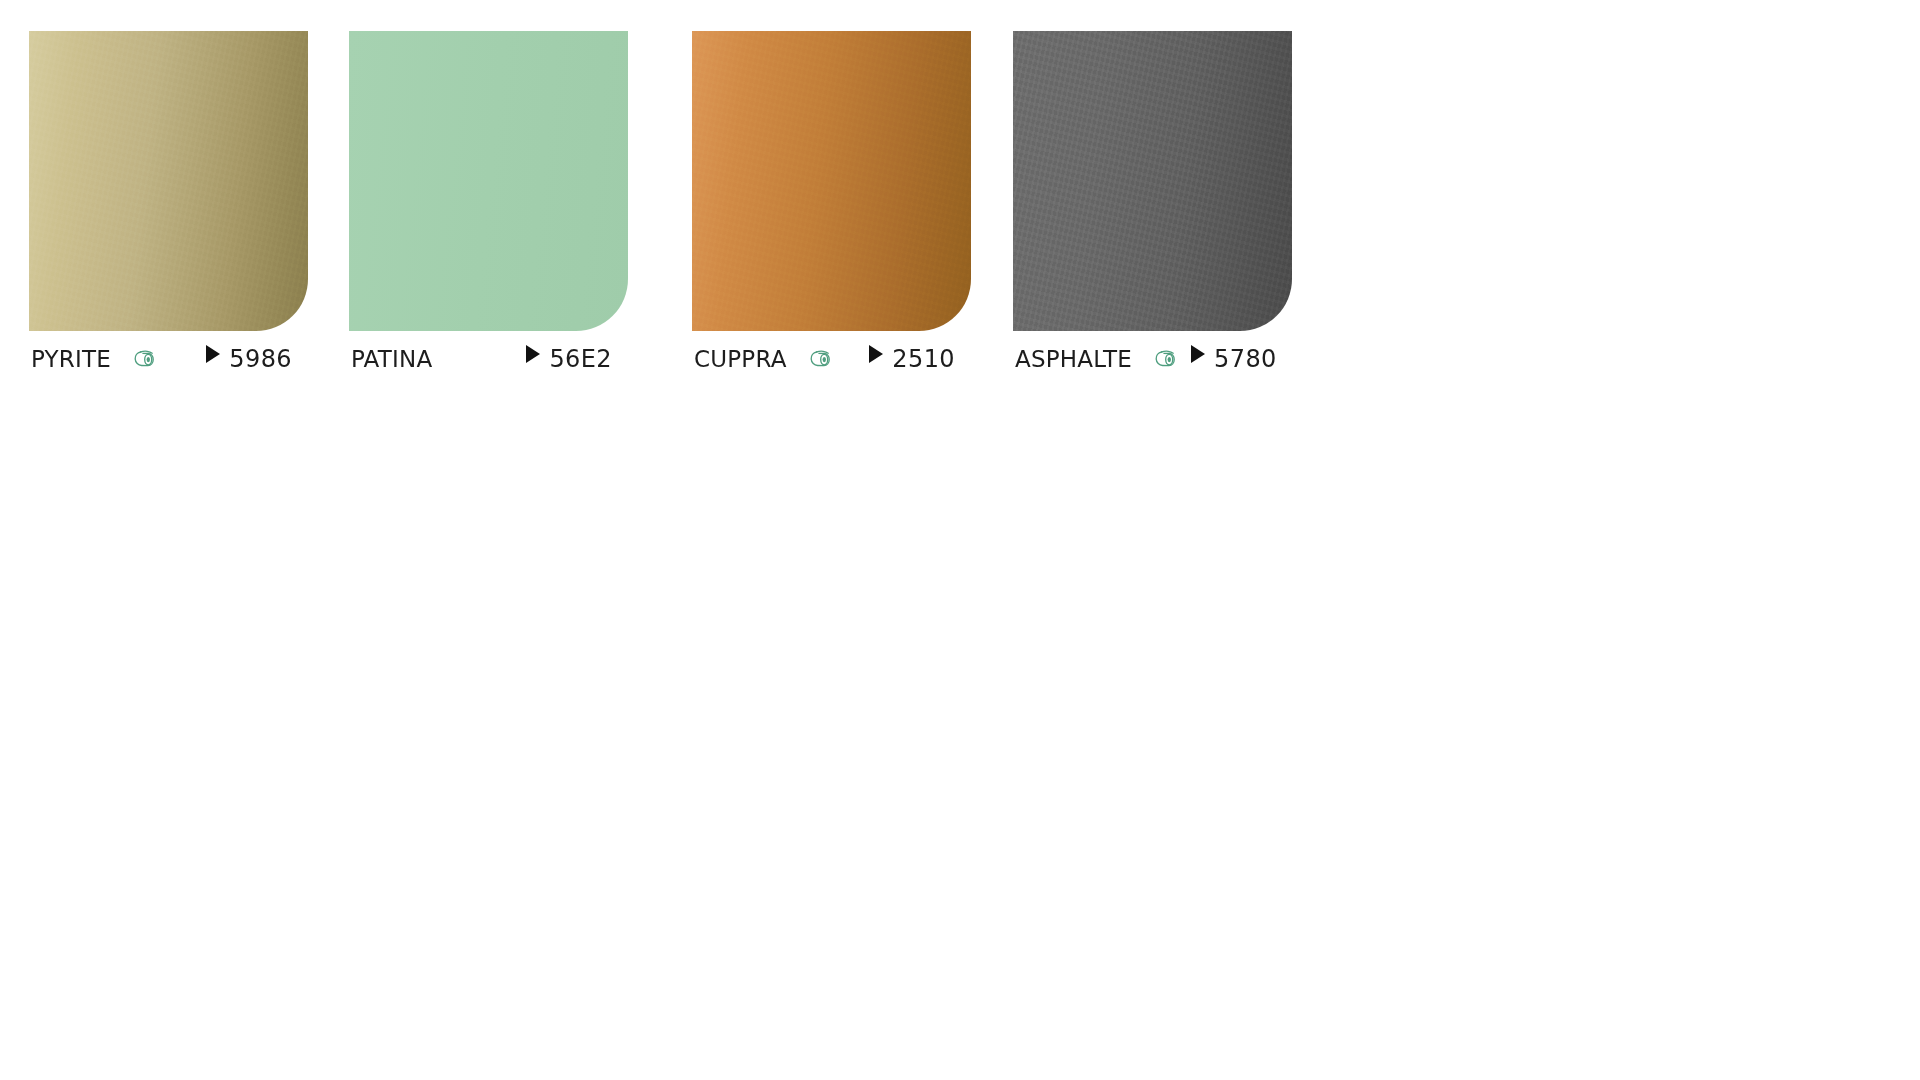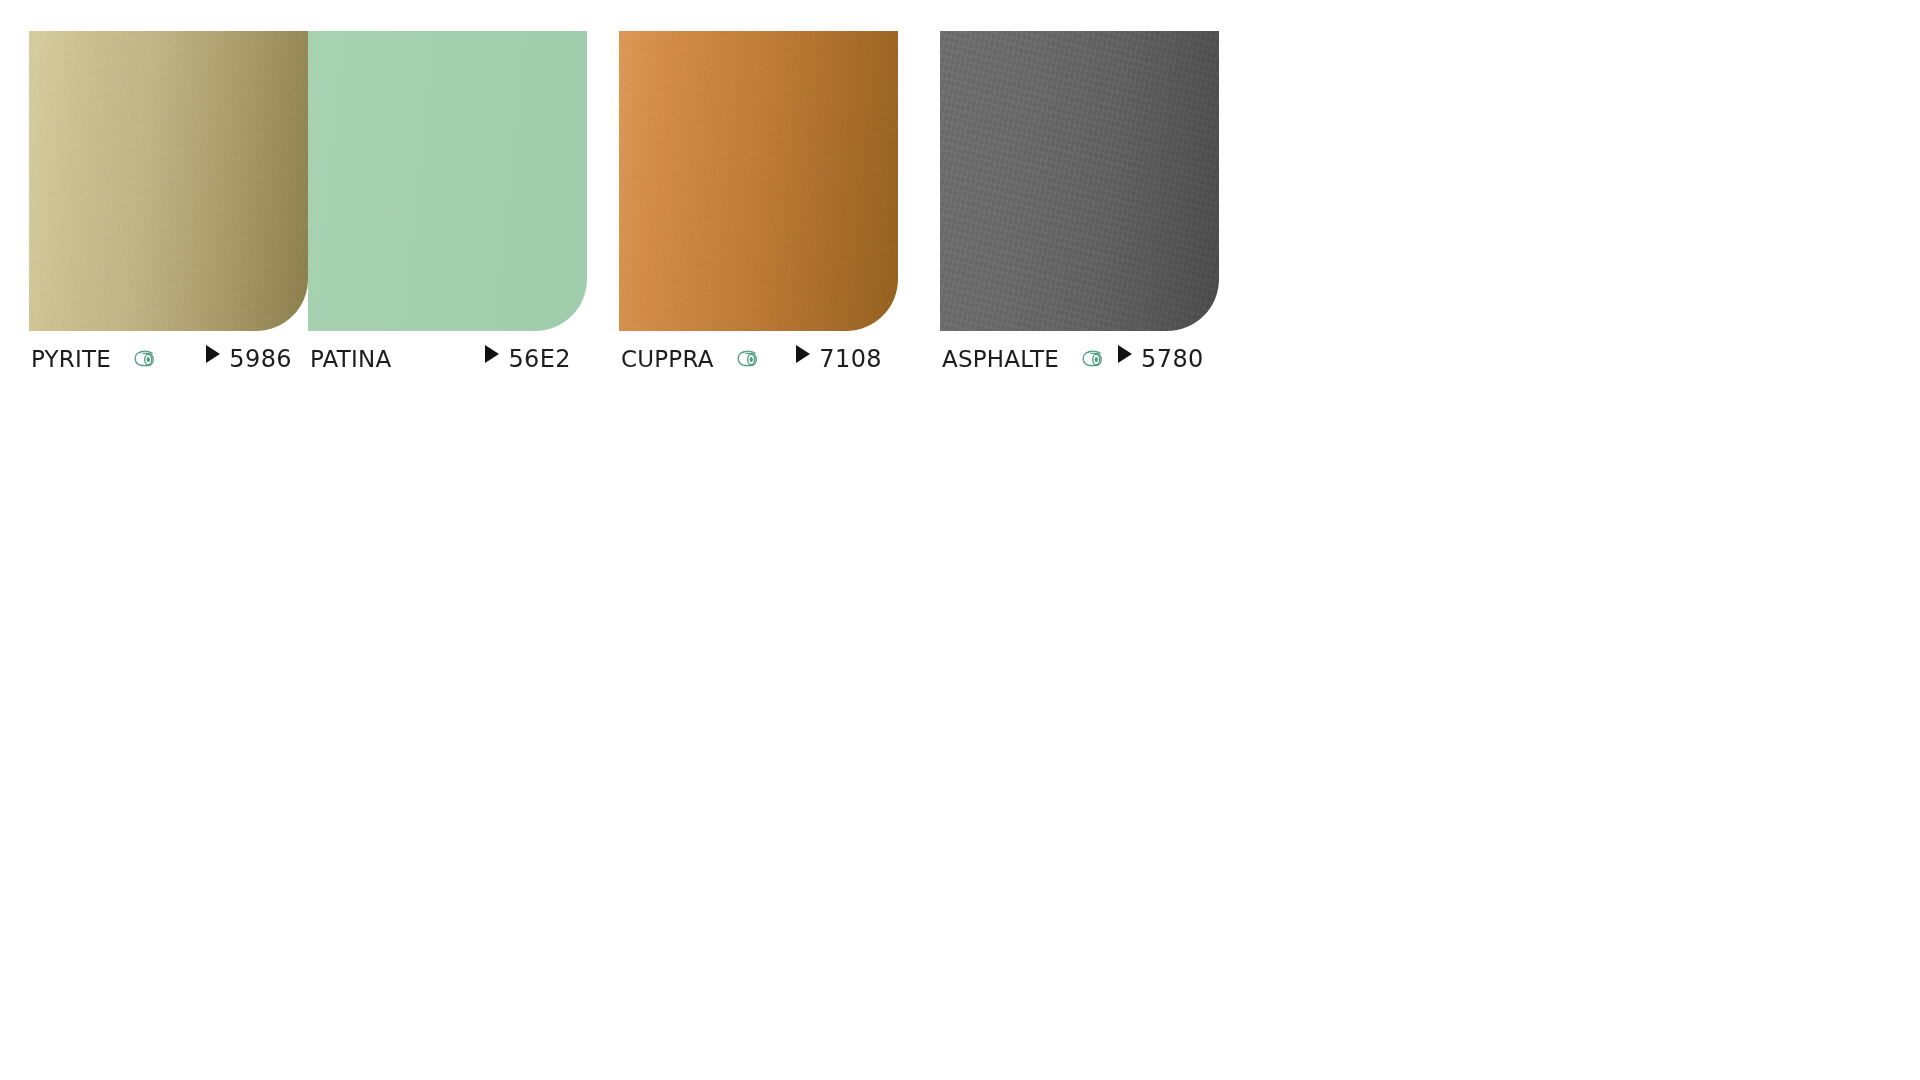--- a/index.html
+++ b/index.html
@@ -27,22 +27,22 @@
 
   .swatch-card {
     position: relative;
     width: 279px;
     flex: 0 0 279px;
   }
 
   
   .swatch-card.c0 { margin-left: 29px; }
   .swatch-card.c1 { margin-left: 43px; }
-  .swatch-card.c2 { }
-  .swatch-card.c3 { margin-left: 32px; }
+  .swatch-card.c2 { margin-left: 41px; }
+  .swatch-card.c3 { margin-left: 64px; }
   .swatch-card.c4 { margin-left: 42px; }
 
   .swatch-chip {
     position: relative;
     margin-top: 31px;
     width: 279px;
     height: 300px;
     border-bottom-right-radius: 52px;
     overflow: hidden;
     background: #cccccc;
@@ -175,21 +175,21 @@
                      L16.0 19.6 C18.9 19.6 21.2 17.1 21.2 13.6
                      C21.2 10.1 19.0 7.6 16.2 7.5 L11.0 7.4"></path>
             <ellipse cx="16.2" cy="13.6" rx="3.5" ry="5.2"></ellipse>
             <path d="M8.6 6.0 C10.6 5.3 13.0 5.0 15.2 5.3 C17.4 5.6 19.0 6.3 20.2 7.2"></path>
           </g>
           <ellipse cx="16.3" cy="13.6" rx="1.7" ry="2.6" fill="#4f9e7f"></ellipse>
         </svg>
       </span>
       <span class="swatch-ref">
         <span class="play-icon"></span>
-        <span class="ref-code">7108</span>
+        <span class="ref-code">2510</span>
       </span>
     </div>
   </div>
     <div class="swatch-card c4">
     <div class="swatch-chip" style="background: linear-gradient(96deg, rgb(110, 110, 110) 0%, rgb(106, 106, 106) 30%, rgb(97, 97, 97) 60%, rgb(76, 76, 76) 100%);">
       <div class="chip-texture" style="opacity: 0.55;"></div>
     </div>
     <div class="swatch-meta">
       <span class="swatch-name">ASPHALTE</span>
       <span class="coil-icon">

